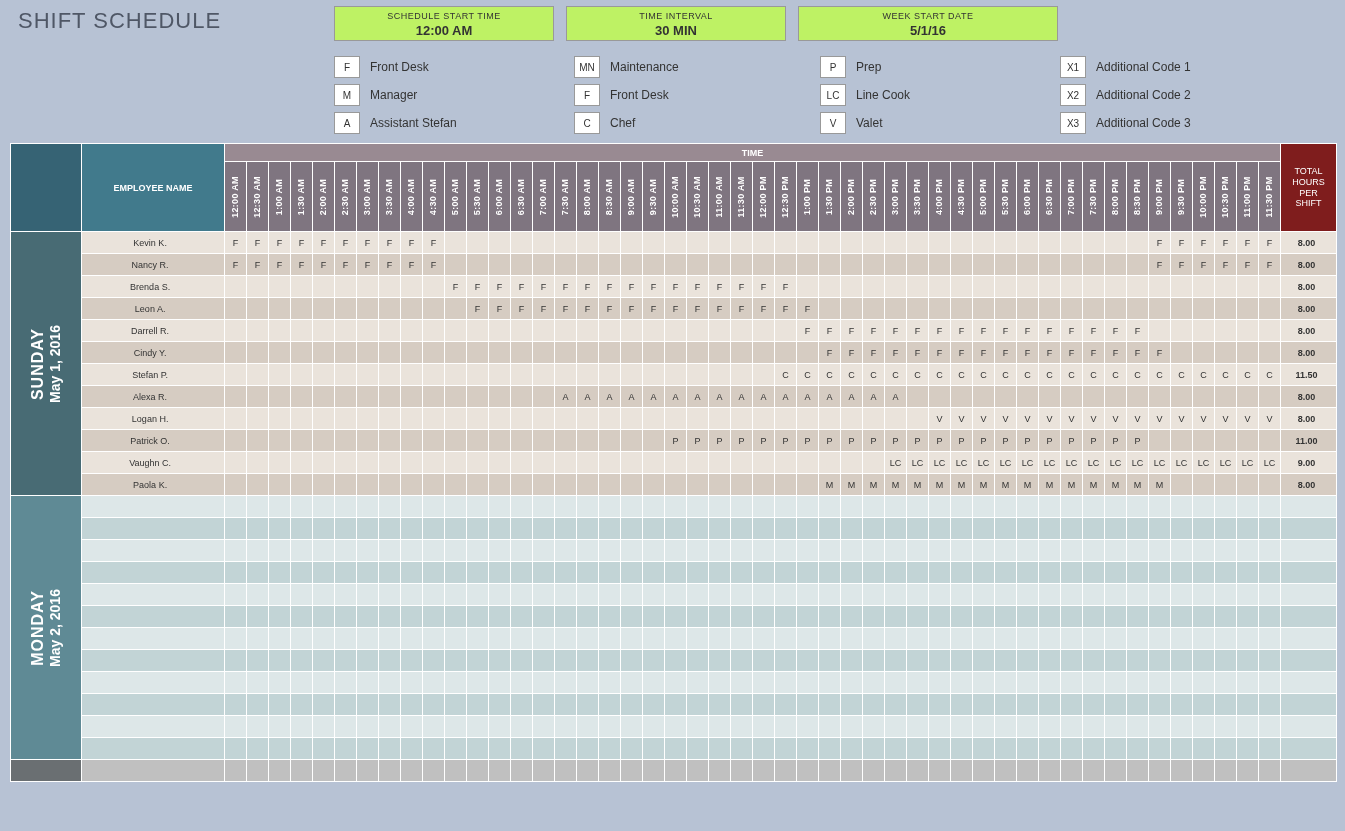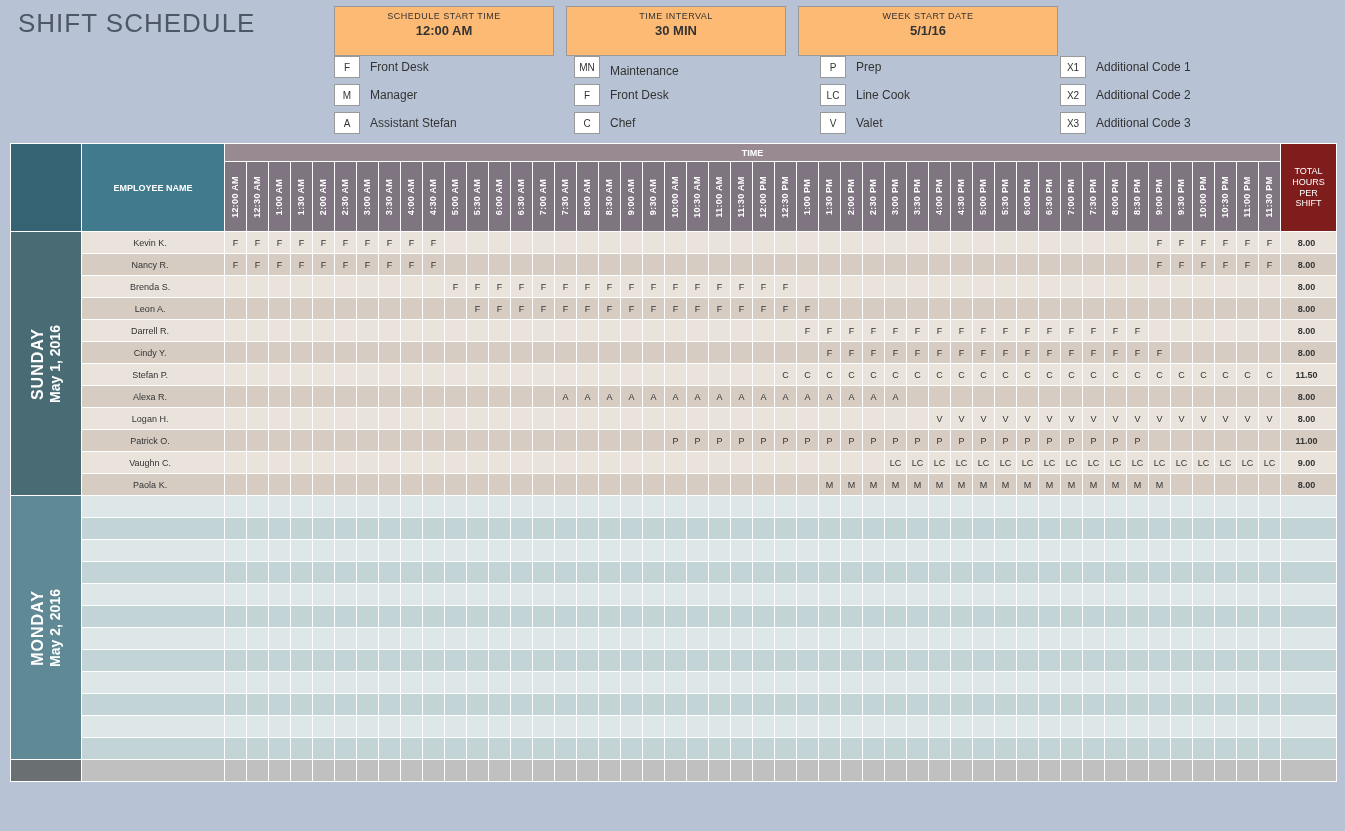--- a/index.html
+++ b/index.html
@@ -8,39 +8,39 @@
     background: #b7c2d4;
     font-family: "Century Gothic", "Avenir", Arial, sans-serif;
     font-size: 11px;
     color: #333;
     width: 1345px;
   }
   .page {
     width: 1345px;
   }
   .title {
-    font-size: 26px;
+    font-size: 22px;
     letter-spacing: 1px;
     color: #4f5766;
     padding: 8px 18px 0 18px;
     font-weight: 300;
   }
   .settings {
     display: flex;
     gap: 12px;
     position: absolute;
     left: 334px;
     top: 6px;
   }
   .settings .box {
     width: 220px;
     border: 1px solid #999;
-    background: #fdba74;
+    background: #bef264;
     text-align: center;
-    padding: 4px 6px 17px 6px;
+    padding: 4px 6px 2px 6px;
   }
   .settings .box .lbl {
     font-size: 9px;
     letter-spacing: 0.5px;
   }
   .settings .box .val {
     font-weight: bold;
     font-size: 13px;
     padding-top: 2px;
   }
@@ -198,21 +198,21 @@
         <div class="label">Front Desk</div>
       </div>
       <div class="leg-item" style="left: 0px; top: 28px;">
         <div class="code">M</div>
         <div class="label">Manager</div>
       </div>
       <div class="leg-item" style="left: 0px; top: 56px;">
         <div class="code">A</div>
         <div class="label">Assistant Stefan</div>
       </div>
-      <div class="leg-item" style="left: 240px; top: 0px; align-items: flex-end;">
+      <div class="leg-item" style="left: 240px; top: 0px;">
         <div class="code">MN</div>
         <div class="label">Maintenance</div>
       </div>
       <div class="leg-item" style="left: 240px; top: 28px;">
         <div class="code">F</div>
         <div class="label">Front Desk</div>
       </div>
       <div class="leg-item" style="left: 240px; top: 56px;">
         <div class="code">C</div>
         <div class="label">Chef</div>

